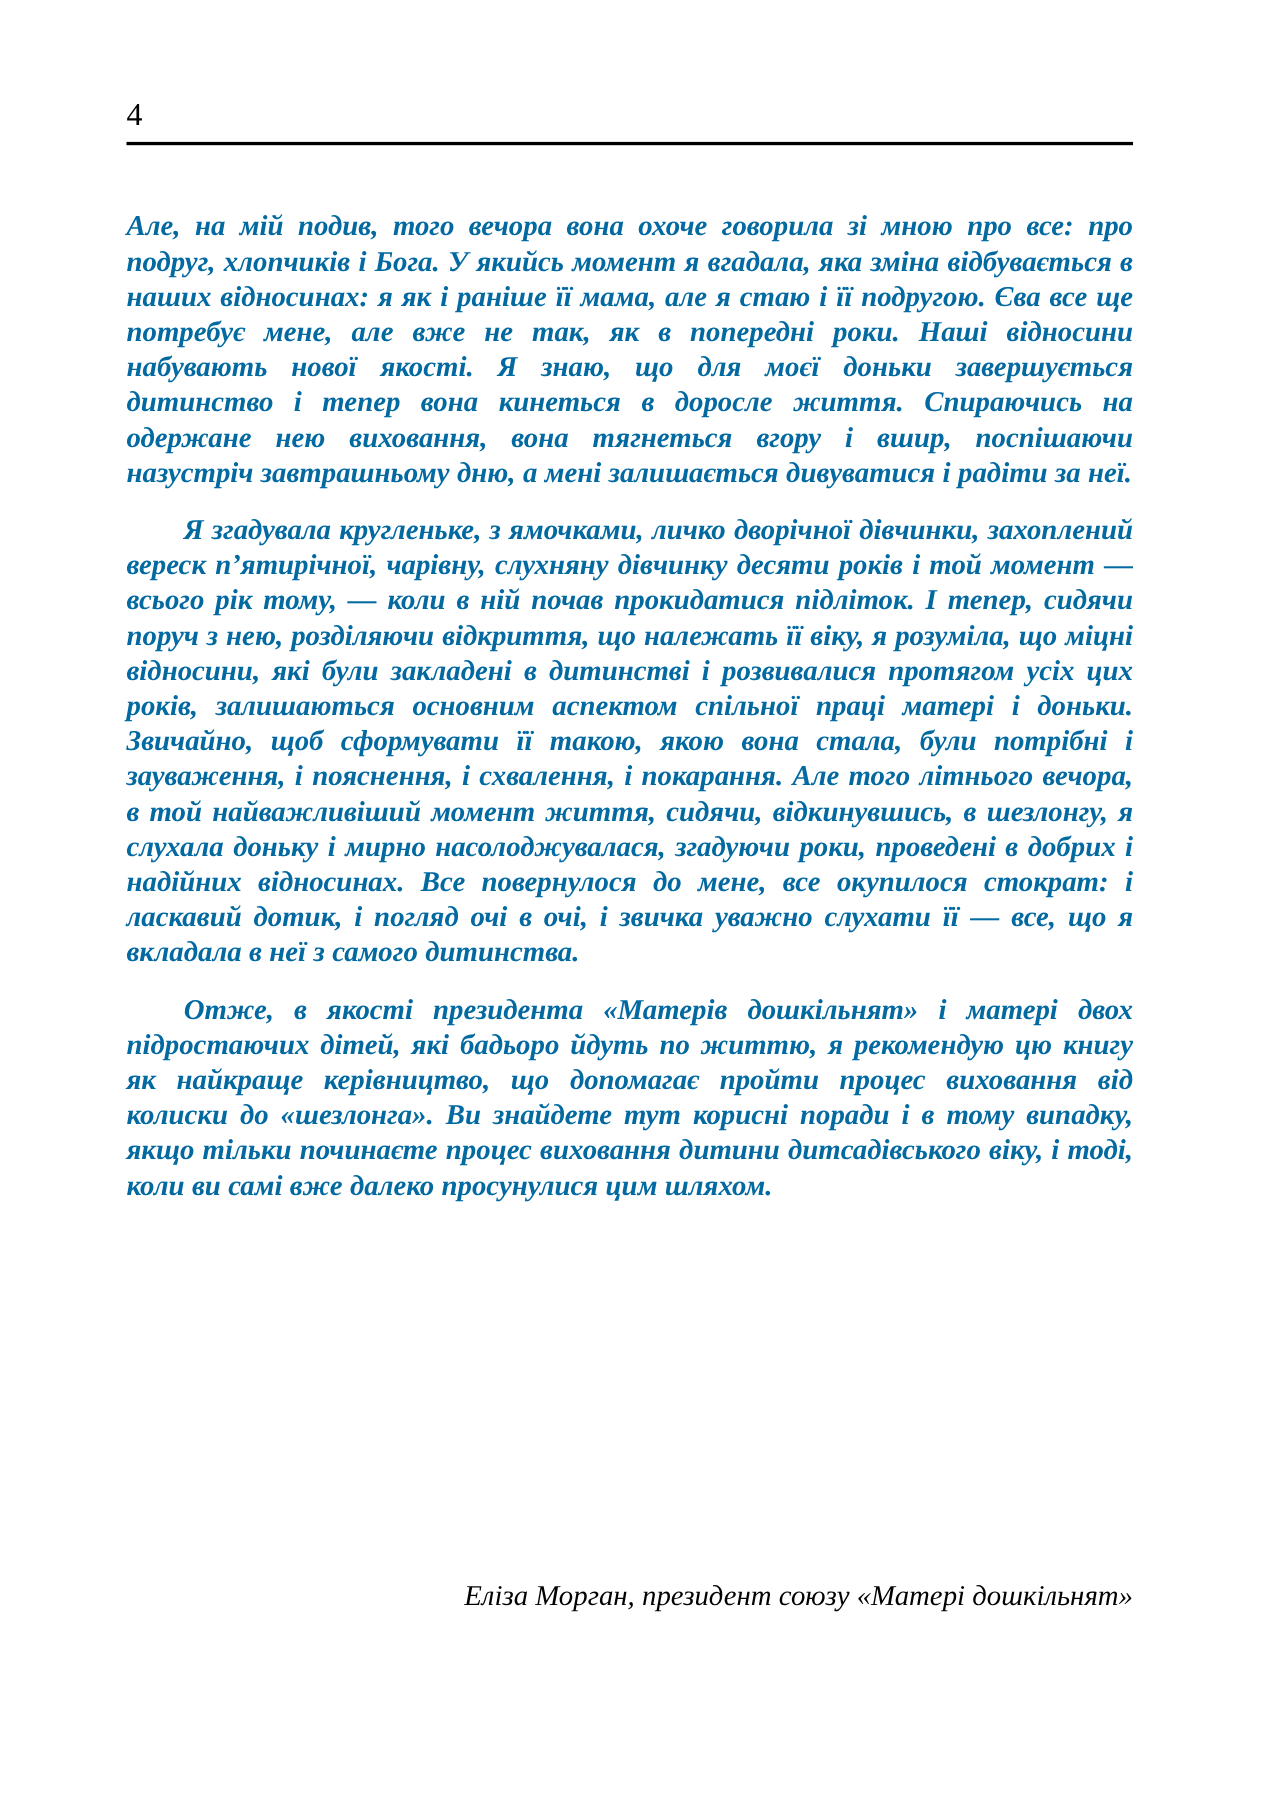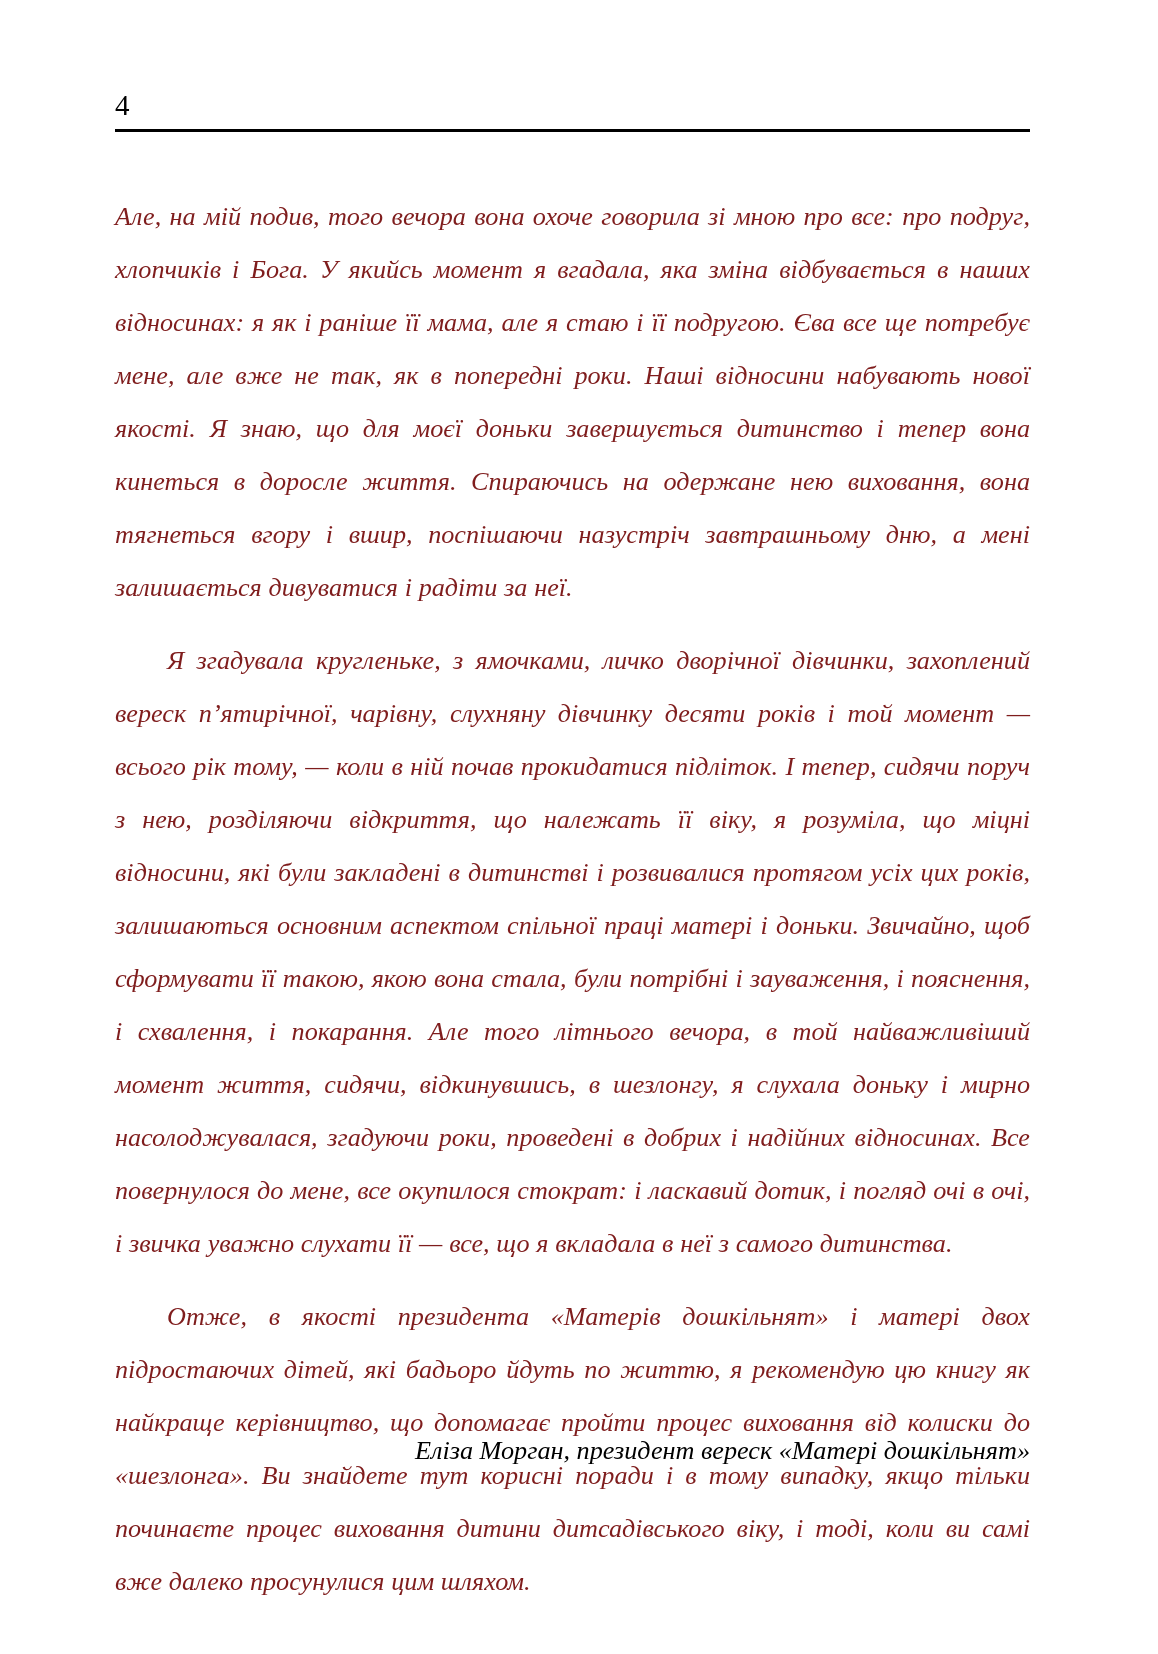--- a/index.html
+++ b/index.html
@@ -44,27 +44,28 @@
   .body-block {
     position: absolute;
     left: 115px;
     top: 190px;
     width: 915px;
   }
   .para {
     font-family: "Liberation Serif", "DejaVu Serif", serif;
     font-style: italic;
     font-size: 26.2px;
-    line-height: 53px;
+    line-height: 32px;
     text-align: justify;
     text-justify: inter-word;
-    color: #7f1d1d;
+    color: #0369a1;
     margin: 0;
     word-spacing: 0.2px;
     hyphens: none;
+    font-weight: bold;
   }
   .para.indent {
     text-indent: 52px;
     margin-top: 20px;
   }
 
   
   .signature-block {
     position: absolute;
     left: 115px;
@@ -91,16 +92,16 @@
     <div class="header-rule"></div>
   </div>
 
   <div class="body-block">
     <p class="para">Але, на мій подив, того вечора вона охоче говорила зі мною про все: про подруг, хлопчиків і Бога. У якийсь момент я вгадала, яка зміна відбувається в наших відносинах: я як і раніше її мама, але я стаю і її подругою. Єва все ще потребує мене, але вже не так, як в попередні роки. Наші відносини набувають нової якості. Я знаю, що для моєї доньки завершується дитинство і тепер вона кинеться в доросле життя. Спираючись на одержане нею виховання, вона тягнеться вгору і вшир, поспішаючи назустріч завтрашньому дню, а мені залишається дивуватися і радіти за неї.</p>
     <p class="para indent">Я згадувала кругленьке, з ямочками, личко дворічної дівчинки, захоплений вереск п’ятирічної, чарівну, слухняну дівчинку десяти років і той момент — всього рік тому, — коли в ній почав прокидатися підліток. І тепер, сидячи поруч з нею, розділяючи відкриття, що належать її віку, я розуміла, що міцні відносини, які були закладені в дитинстві і розвивалися протягом усіх цих років, залишаються основним аспектом спільної праці матері і доньки. Звичайно, щоб сформувати її такою, якою вона стала, були потрібні і зауваження, і пояснення, і схвалення, і покарання. Але того літнього вечора, в той найважливіший момент життя, сидячи, відкинувшись, в шезлонгу, я слухала доньку і мирно насолоджувалася, згадуючи роки, проведені в добрих і надійних відносинах. Все повернулося до мене, все окупилося стократ: і ласкавий дотик, і погляд очі в очі, і звичка уважно слухати її — все, що я вкладала в неї з самого дитинства.</p>
     <p class="para indent">Отже, в якості президента «Матерів дошкільнят» і матері двох підростаючих дітей, які бадьоро йдуть по життю, я рекомендую цю книгу як найкраще керівництво, що допомагає пройти процес виховання від колиски до «шезлонга». Ви знайдете тут корисні поради і в тому випадку, якщо тільки починаєте процес виховання дитини дитсадівського віку, і тоді, коли ви самі вже далеко просунулися цим шляхом.</p>
   </div>
 
   <div class="signature-block">
-    <p class="signature">Еліза Морган, президент вереск «Матері дошкільнят»</p>
+    <p class="signature">Еліза Морган, президент союзу «Матері дошкільнят»</p>
   </div>
 
 </div>
 
 </body></html>

